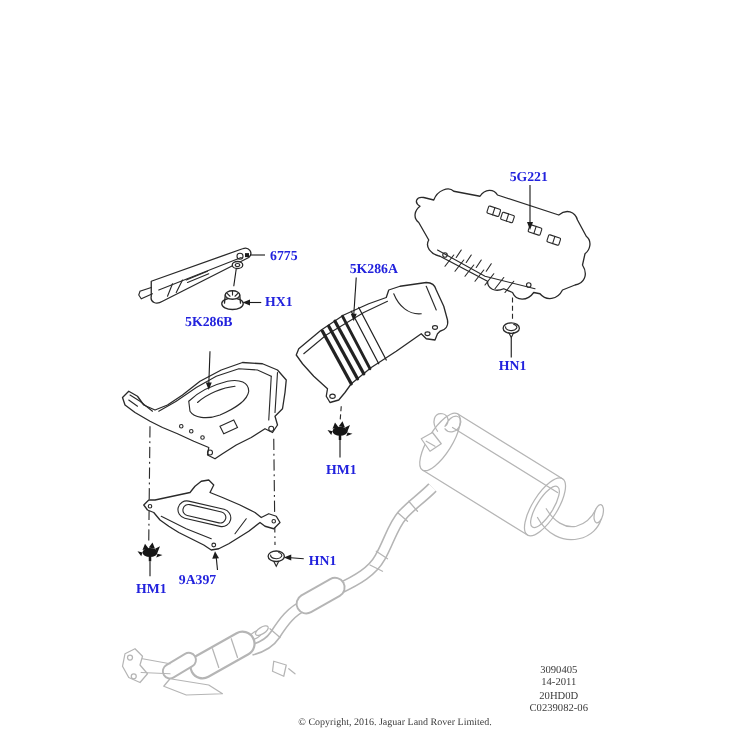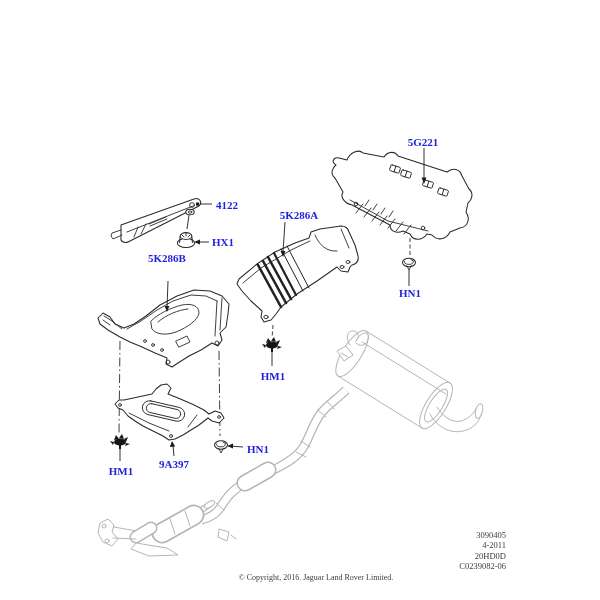--- a/index.html
+++ b/index.html
@@ -1,21 +1,21 @@
 <!DOCTYPE html>
 <html><head>
 <meta charset="utf-8">
 <style>
   html,body{margin:0;padding:0;background:#fff;}
   .stage{position:relative;width:600px;height:600px;background:#fff;
          font-family:Liberation Serif, serif;overflow:hidden;padding-left:32px;}
   .stage svg{position:absolute;left:0;top:0;}
   .plabel{position:absolute;transform:translate(-50%,-50%);color:#2222dd;
           font-weight:bold;font-size:11px;white-space:nowrap;cursor:pointer;}
-  .info{position:absolute;left:416px;top:530px;width:90px;text-align:right;
+  .info{position:absolute;left:402px;top:530px;width:90px;text-align:center;
         font-size:8.5px;color:#3c3c3c;line-height:10.4px;}
   .copyright{position:absolute;left:0;top:573px;width:100%;text-align:center;
              font-size:8px;color:#3c3c3c;}
   
   .blk{stroke:#2a2a2a;stroke-width:1.05;fill:#fff;stroke-linejoin:round;stroke-linecap:round;}
   .blkln{stroke:#2a2a2a;stroke-width:0.9;fill:none;stroke-linecap:round;}
   .stripe{stroke:#222;fill:none;stroke-linecap:round;}
   .gry{stroke:#b5b5b5;stroke-width:1;fill:none;stroke-linejoin:round;stroke-linecap:round;}
   .gryf{stroke:#b5b5b5;stroke-width:1;fill:#fff;stroke-linejoin:round;}
   .lead{stroke:#1c1c1c;stroke-width:0.9;fill:none;}
@@ -207,32 +207,32 @@
     <polygon class="arr" points="227,446 233,443.6 233,448.4"></polygon>
   </g>
 
   <g>
     <path class="lead" d="M424,148 L424,179"></path>
     <polygon class="arr" points="424,184 421.6,177.5 426.4,177.5"></polygon>
   </g>
 </svg>
 
 <div class="plabel" style="left:423px;top:142px">5G221</div>
-<div class="plabel" style="left:227px;top:205px">4122</div>
+<div class="plabel" style="left:227px;top:205px">6775</div>
 <div class="plabel" style="left:223px;top:242px">HX1</div>
 <div class="plabel" style="left:299px;top:215px">5K286A</div>
 <div class="plabel" style="left:167px;top:258px">5K286B</div>
 <div class="plabel" style="left:410px;top:293px">HN1</div>
 <div class="plabel" style="left:273px;top:376px">HM1</div>
-<div class="plabel" style="left:174px;top:464px">9A397</div>
+<div class="plabel" style="left:158px;top:464px">9A397</div>
 <div class="plabel" style="left:121px;top:471px">HM1</div>
 <div class="plabel" style="left:258px;top:449px">HN1</div>
 
 <div class="info">
   <div>3090405</div>
-  <div>4-2011</div>
+  <div>14-2011</div>
   <div>20HD0D</div>
   <div>C0239082-06</div>
 </div>
 
 <div class="copyright">© Copyright, 2016. Jaguar Land Rover Limited.</div>
 
 </div>
 
 </body></html>

